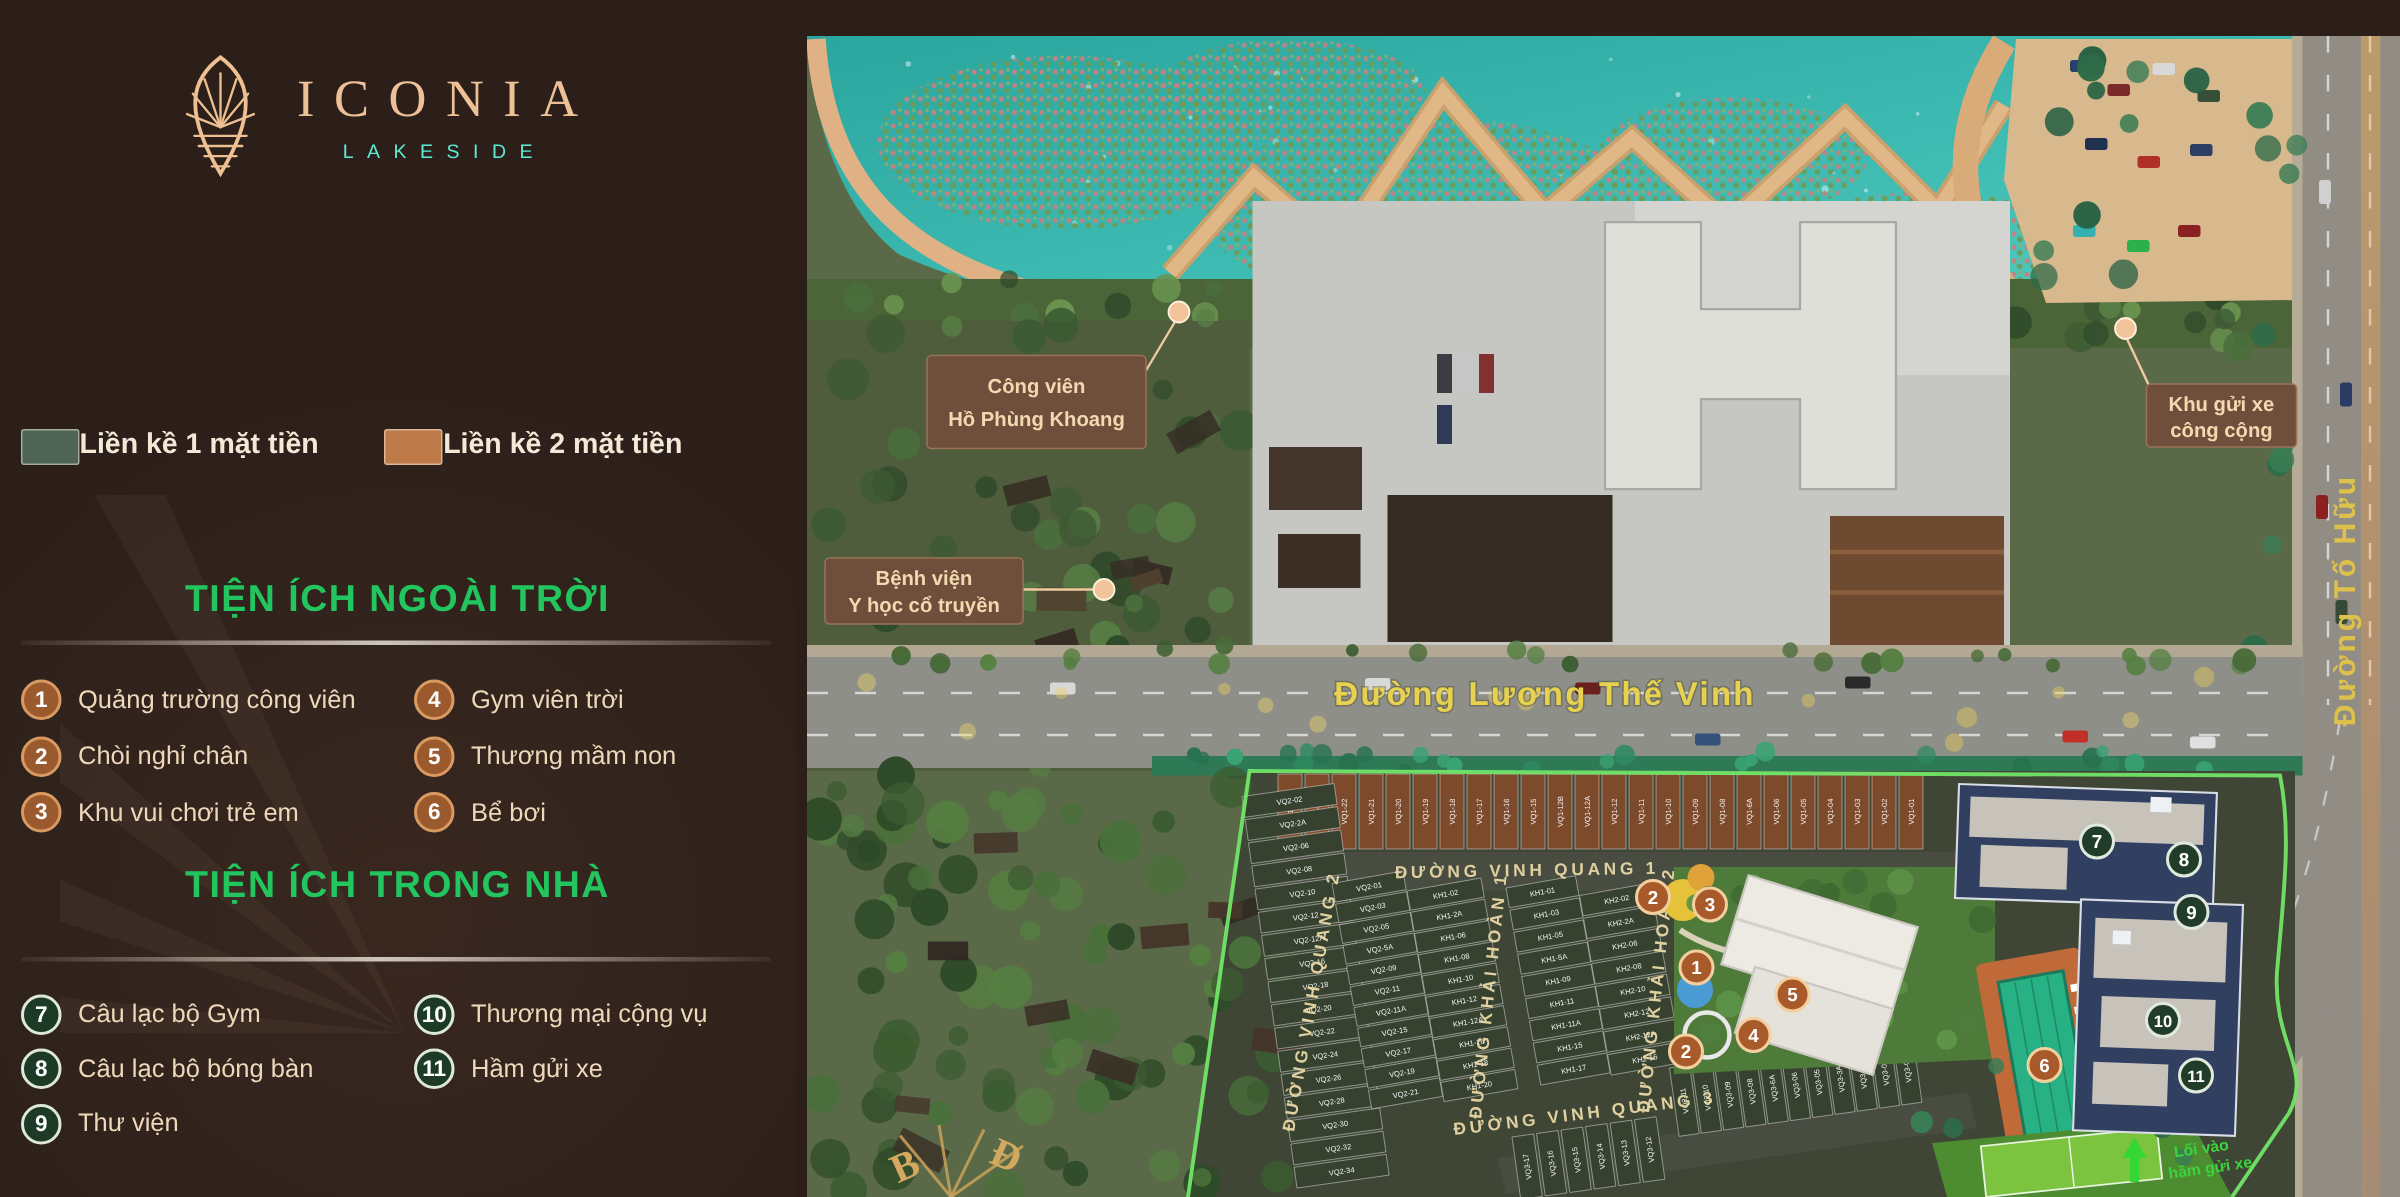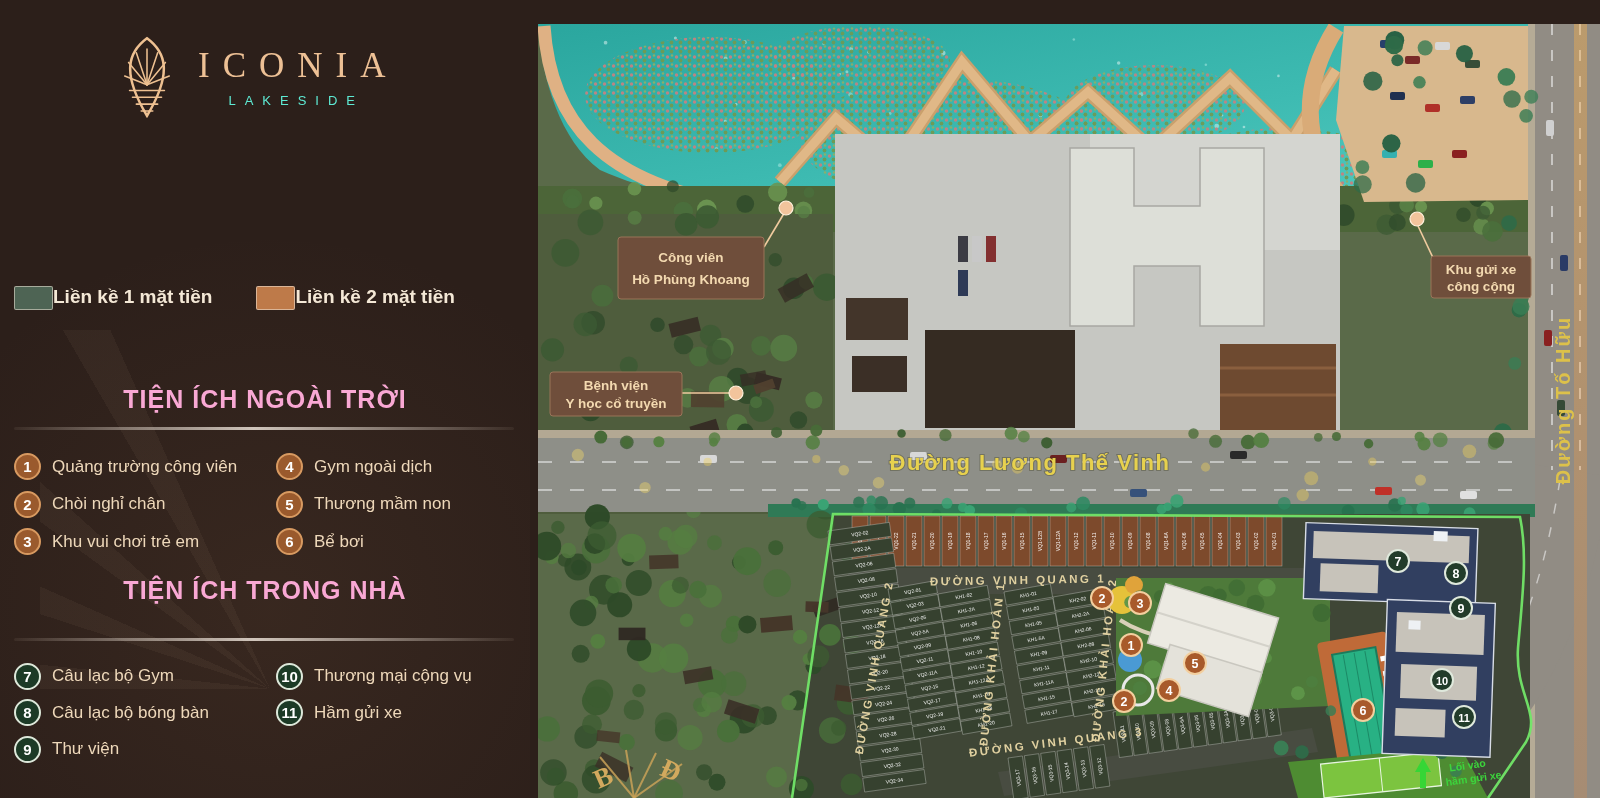--- a/index.html
+++ b/index.html
@@ -20,21 +20,21 @@
   .logo-name{font-family:"Liberation Serif","DejaVu Serif",serif;font-size:35px;color:#edc095;
       letter-spacing:13px;margin-right:-13px;}
   .logo-sub{font-size:13px;color:#5eead4;letter-spacing:9px;margin:7px 0 0 0;margin-right:-9px;}
   .side-title{position:absolute;top:165px;left:15px;right:8px;margin:0;font-size:46px;font-weight:bold;
       color:#f0bf90;letter-spacing:1.5px;z-index:3;}
   .legend{position:absolute;top:286px;left:14px;right:8px;display:flex;gap:44px;z-index:3;}
   .legend-item{display:flex;align-items:flex-start;}
   .swatch{width:37px;height:22px;border:1px solid rgba(240,230,215,.55);border-radius:2px;flex:0 0 auto;}
   .legend-label{font-size:19px;font-weight:bold;color:#f4e8d6;}
   .sec-title{position:absolute;left:0;width:530px;text-align:center;margin:0;font-size:25px;font-weight:bold;
-      color:#f9a8d4;letter-spacing:1px;z-index:3;}
+      color:#22c55e;letter-spacing:1px;z-index:3;}
   .sec-div{position:absolute;left:14px;right:16px;height:3px;z-index:3;
       background:linear-gradient(90deg, rgba(200,180,160,.08), rgba(235,225,215,.85) 48%, rgba(200,180,160,.08));
       border-radius:2px;}
   .amen-grid{position:absolute;left:14px;right:4px;display:grid;grid-auto-flow:column;z-index:3;}
   .amen-grid.outdoor{top:448px;grid-template-columns:262px 1fr;grid-template-rows:repeat(3,37.5px);}
   .amen-grid.indoor{top:658px;grid-template-columns:262px 1fr;grid-template-rows:repeat(3,36.5px);}
   .amen-item{display:flex;align-items:center;gap:11px;}
   .num{width:27px;height:27px;border-radius:50%;display:flex;align-items:center;justify-content:center;
       font-size:15px;font-weight:bold;color:#fff;flex:0 0 auto;box-sizing:border-box;}
   .num.outdoor{background:#9a5a2d;border:2px solid #d89a61;}
@@ -110,21 +110,21 @@
       <div class="amen-item">
         <span class="num outdoor">2</span>
         <span class="amen-label">Chòi nghỉ chân</span>
       </div>
       <div class="amen-item">
         <span class="num outdoor">3</span>
         <span class="amen-label">Khu vui chơi trẻ em</span>
       </div>
       <div class="amen-item">
         <span class="num outdoor">4</span>
-        <span class="amen-label">Gym ngoài dịch</span>
+        <span class="amen-label">Gym viên trời</span>
       </div>
       <div class="amen-item">
         <span class="num outdoor">5</span>
         <span class="amen-label">Thương mầm non</span>
       </div>
       <div class="amen-item">
         <span class="num outdoor">6</span>
         <span class="amen-label">Bể bơi</span>
       </div>
     </div>

